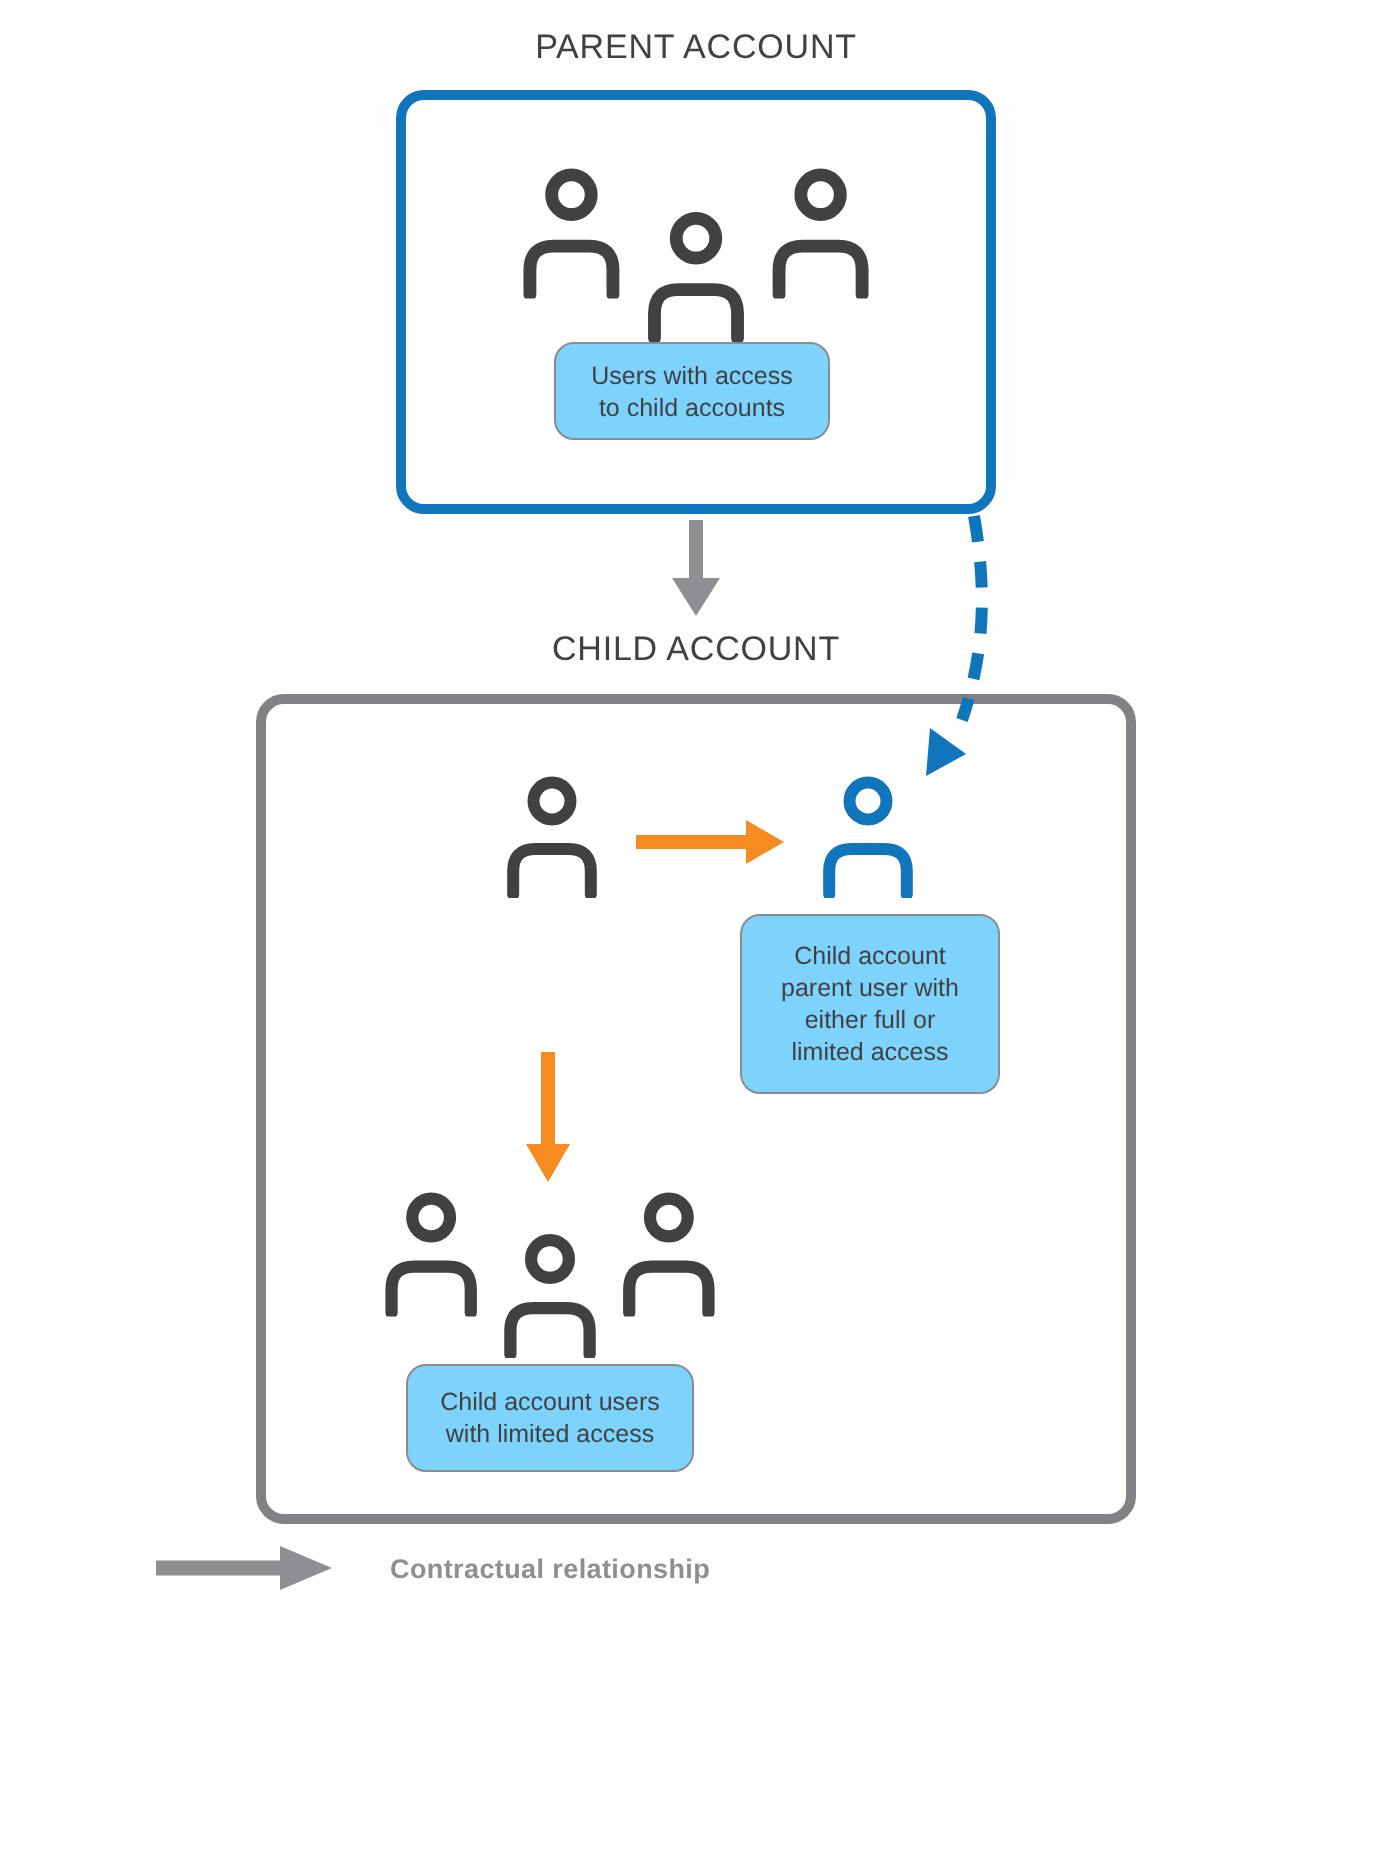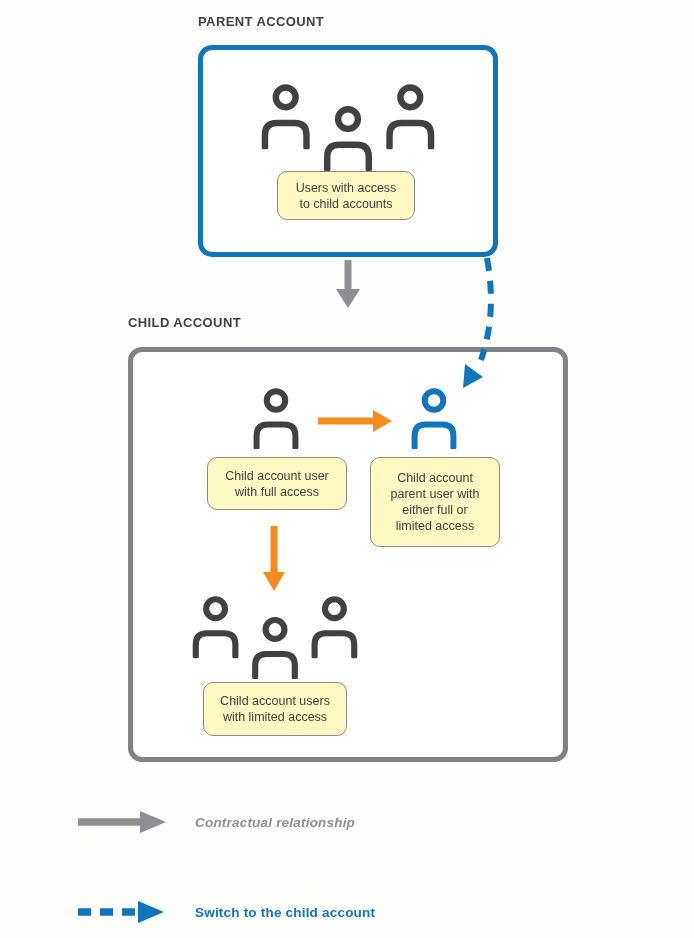--- a/index.html
+++ b/index.html
@@ -2,32 +2,32 @@
 <html><head>
 <meta charset="utf-8">
 <style>
   html,body{margin:0;padding:0;background:#ffffff;}
   .canvas{
     position:relative;width:694px;height:938px;background:#fffefd;
     font-family:"Liberation Sans","DejaVu Sans",sans-serif;color:#414042;
     overflow:hidden;
   }
   .section-title{
-    position:absolute;font-size:13px;font-weight:700;
+    position:absolute;text-align:center;font-size:17px;font-weight:400;
     letter-spacing:.4px;color:#414042;
   }
   .parent-title{left:198px;top:14px;width:300px;}
   .child-title{left:128px;top:315px;width:440px;}
   .account-box{
     position:absolute;background:#ffffff;border-radius:14px;box-sizing:border-box;
   }
   .parent-box{left:198px;top:45px;width:300px;height:212px;border:5px solid #1175bc;}
   .child-box{left:128px;top:347px;width:440px;height:415px;border:5px solid #808285;}
   .label-box{
-    position:absolute;background:#fef9c3;border:1.6px solid #8a8c8e;border-radius:10px;
+    position:absolute;background:#7dd3fc;border:1.6px solid #8a8c8e;border-radius:10px;
     display:flex;align-items:center;justify-content:center;text-align:center;
     font-size:12.5px;line-height:1.28;color:#414042;white-space:pre-line;
     box-sizing:border-box;padding:4px 6px;z-index:3;
   }
   .lb-parent{left:277px;top:171px;width:138px;height:49px;}
   .lb-full{left:207px;top:457px;width:140px;height:53px;}
   .lb-parentuser{left:370px;top:457px;width:130px;height:90px;}
   .lb-limited{left:203px;top:682px;width:144px;height:54px;}
   .icon-wrap{position:absolute;z-index:2;}
   .person-dark{color:#414042;}
@@ -38,21 +38,21 @@
   .stroke-orange{stroke:#f68b1f;}
   .fill-orange{fill:#f68b1f;}
   .stroke-blue{stroke:#1175bc;}
   .fill-blue{fill:#1175bc;}
   .legend-row{
     position:absolute;left:76px;display:flex;align-items:center;height:28px;
   }
   .legend-row .legend-label{
     margin-left:27px;font-size:13.5px;font-weight:700;letter-spacing:.2px;white-space:nowrap;
   }
-  .legend-1{top:808px;font-style:italic;}
+  .legend-1{top:770px;}
   .legend-2{top:850px;}
   .legend-3{top:898px;}
   .lg-gray{color:#8d8f92;}
   .lg-orange{color:#f68b1f;}
   .lg-blue{color:#1175bc;}
 </style>
 </head>
 <body>
 
 <svg width="0" height="0" style="position:absolute" aria-hidden="true">
@@ -92,22 +92,20 @@
       <use href="#person" x="0" y="0" width="56" height="66"></use>
     </svg>
   </div>
 
   <div class="icon-wrap" style="left:408px;top:388px;">
     <svg width="52" height="61" viewBox="0 0 56 66" class="person-blue">
       <use href="#person" x="0" y="0" width="56" height="66"></use>
     </svg>
   </div>
 
-  <div class="label-box lb-full">Child account user
-with full access</div>
 
   <div class="label-box lb-parentuser">Child account
 parent user with
 either full or
 limited access</div>
 
   <div class="icon-wrap" style="left:189px;top:596px;">
     <svg width="172" height="83" viewBox="0 0 182 88" class="person-dark">
       <use href="#person" x="0" y="0" width="56" height="66"></use>
       <use href="#person" x="126" y="0" width="56" height="66"></use>
@@ -139,21 +137,14 @@
 
   <div class="legend-row legend-1">
     <svg width="92" height="28" viewBox="0 0 92 28">
       <line class="stroke-gray" x1="2" y1="14" x2="64" y2="14" stroke-width="7.5"></line>
       <polygon class="fill-gray" points="64,3 64,25 90,14"></polygon>
     </svg>
     <span class="legend-label lg-gray">Contractual relationship</span>
   </div>
 
 
-  <div class="legend-row legend-3">
-    <svg width="92" height="28" viewBox="0 0 92 28">
-      <line class="stroke-blue" x1="2" y1="14" x2="60" y2="14" stroke-width="7.5" stroke-dasharray="13 9"></line>
-      <polygon class="fill-blue" points="62,3 62,25 88,14"></polygon>
-    </svg>
-    <span class="legend-label lg-blue">Switch to the child account</span>
-  </div>
 
 </div>
 
 </body></html>

